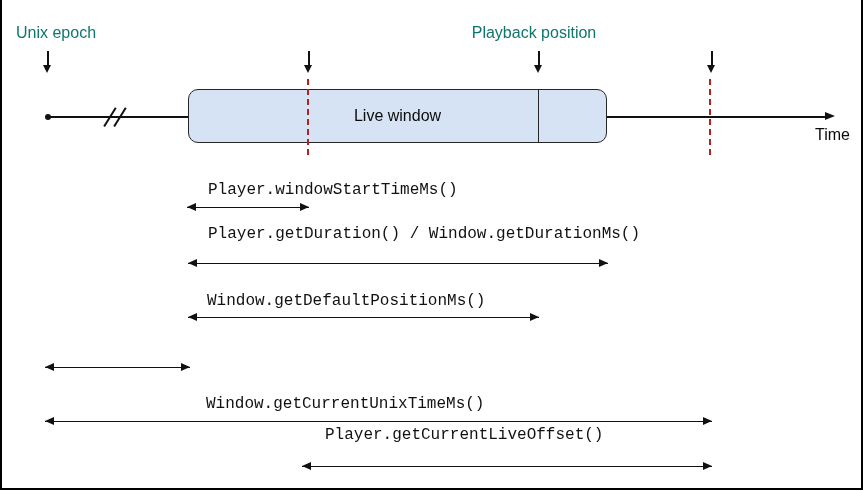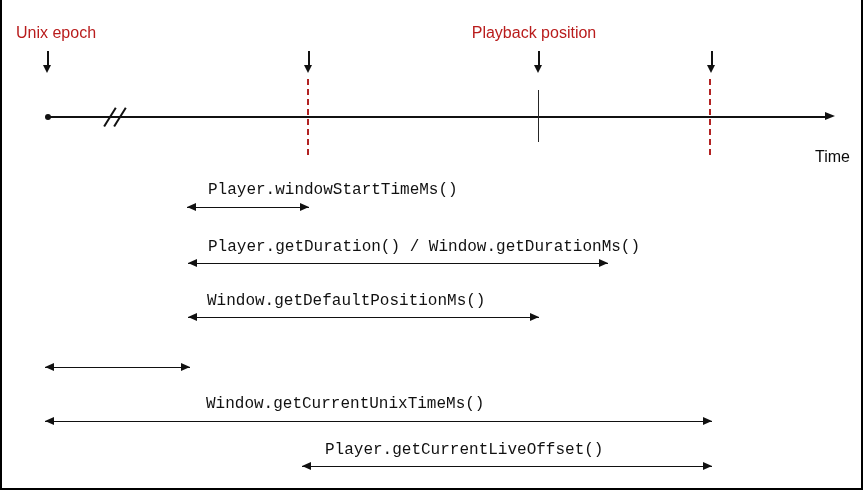--- a/index.html
+++ b/index.html
@@ -11,21 +11,21 @@
     border-right:2px solid #000;
     border-bottom:2px solid #000;
     box-sizing:border-box;
     overflow:hidden;
     font-family:"Liberation Sans", sans-serif;
     color:#0b0b0b;
   }
   .marker-label {
     position:absolute; top:24px;
     transform:translateX(-50%);
-    font-size:16px; white-space:nowrap; color:#b91c1c;
+    font-size:16px; white-space:nowrap; color:#0f766e;
   }
   .vline { position:absolute; width:1.4px; background:#111; }
   .vtip  { position:absolute; width:0; height:0;
            border-left:4.5px solid transparent; border-right:4.5px solid transparent;
            border-top:8px solid #111; }
   .hline { position:absolute; height:1.5px; background:#111; }
   .dot   { position:absolute; width:6px; height:6px; border-radius:50%; background:#111; }
   .tl-tip{ position:absolute; width:0; height:0;
            border-top:4.5px solid transparent; border-bottom:4.5px solid transparent;
            border-left:10px solid #111; }
@@ -35,21 +35,21 @@
     background:#d6e3f4; border:1.4px solid #262626; border-radius:10px;
     box-sizing:border-box; z-index:1;
     display:flex; align-items:center; justify-content:center;
   }
   .window-label { font-size:16px; color:#0b0b0b; }
   .divider { position:absolute; left:536px; top:90px; width:1.4px; height:52px; background:#262626; z-index:2; }
   .red-dash {
     position:absolute; top:79px; width:1.8px; height:76px; z-index:3;
     background:repeating-linear-gradient(to bottom, #b22222 0 6px, rgba(0,0,0,0) 6px 10px);
   }
-  .time-label { position:absolute; left:848px; top:126px; transform:translateX(-100%); font-size:16px;margin-top:22px; }
+  .time-label { position:absolute; left:848px; top:126px; transform:translateX(-100%); font-size:16px; }
   .mono-label {
     position:absolute; white-space:nowrap; color:#111;
     font-family:"Liberation Mono","DejaVu Sans Mono",monospace; font-size:16px; line-height:18px;
   }
   .darrow { position:absolute; height:0; border-top:1.4px solid #111; }
   .darrow::before {
     content:""; position:absolute; left:0; top:-5.2px; width:0; height:0;
     border-top:4.5px solid transparent; border-bottom:4.5px solid transparent;
     border-right:9px solid #111;
   }
@@ -79,35 +79,38 @@
   <div class="vline" style="left:709.3px; top:51px; height:15px"></div>
   <div class="vtip" style="left:705px;   top:65px"></div>
 
   <div class="dot" style="left:43px;  top:114px"></div>
   <div class="hline" style="left:46px;  top:116px; width:779px"></div>
   <div class="tl-tip" style="left:823px; top:112.3px"></div>
   <div class="slash" style="left:107px; top:106px"></div>
   <div class="slash" style="left:117px; top:106px"></div>
   <span class="time-label">Time</span>
 
+  <div class="window-box">
+    <span class="window-label">Live window</span>
+  </div>
   <div class="divider"></div>
 
   <div class="red-dash" style="left:305.2px"></div>
   <div class="red-dash" style="left:707.2px"></div>
 
   <span class="mono-label" style="left:206px; top:181px">Player.windowStartTimeMs()</span>
   <div class="darrow" style="left:185px; top:207px; width:122px"></div>
 
-  <span class="mono-label" style="left:206px; top:238px">Player.getDuration() / Window.getDurationMs()</span>
+  <span class="mono-label" style="left:206px; top:225px">Player.getDuration() / Window.getDurationMs()</span>
   <div class="darrow" style="left:186px; top:263px; width:420px"></div>
 
   <span class="mono-label" style="left:205px; top:292px">Window.getDefaultPositionMs()</span>
   <div class="darrow" style="left:186px; top:317px; width:351px"></div>
 
   <div class="darrow" style="left:43px; top:367px; width:145px"></div>
 
   <span class="mono-label" style="left:204px; top:395px">Window.getCurrentUnixTimeMs()</span>
   <div class="darrow" style="left:43px; top:421px; width:667px"></div>
 
-  <span class="mono-label" style="left:323px; top:441px">Player.getCurrentLiveOffset()</span>
+  <span class="mono-label" style="left:323px; top:426px">Player.getCurrentLiveOffset()</span>
   <div class="darrow" style="left:300px; top:466px; width:410px"></div>
 
 </div>
 
 </body></html>

